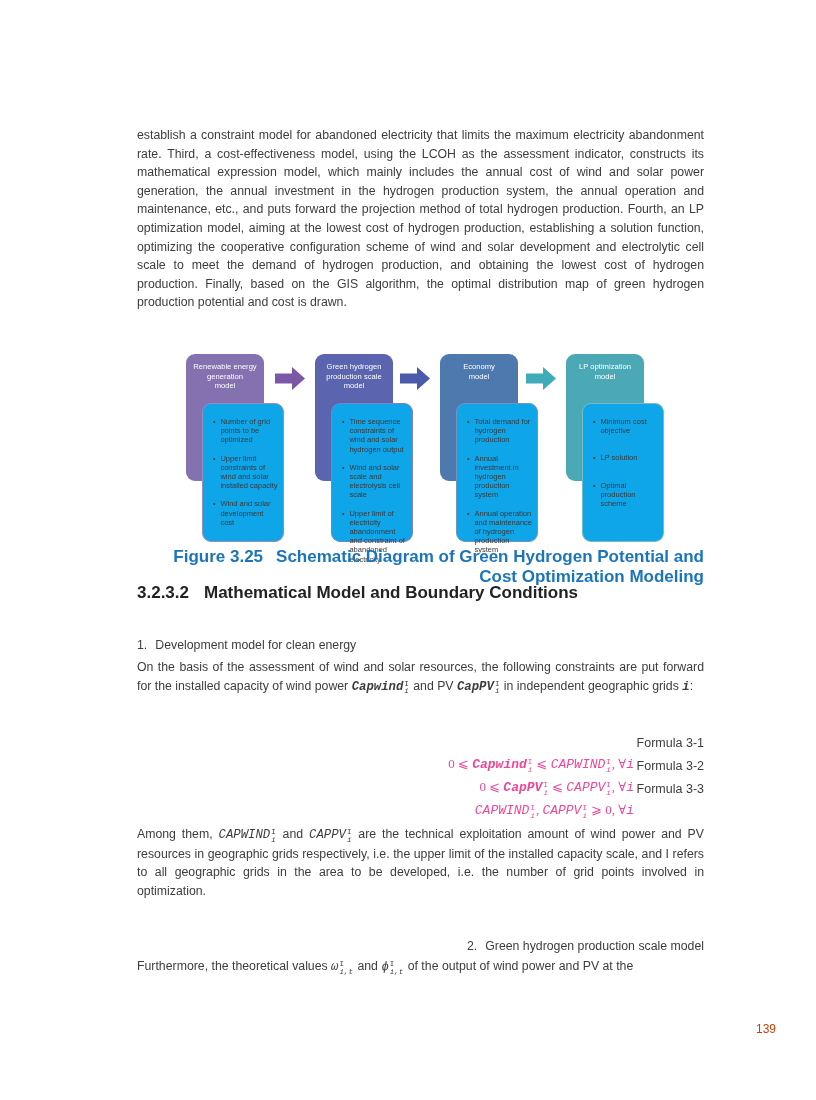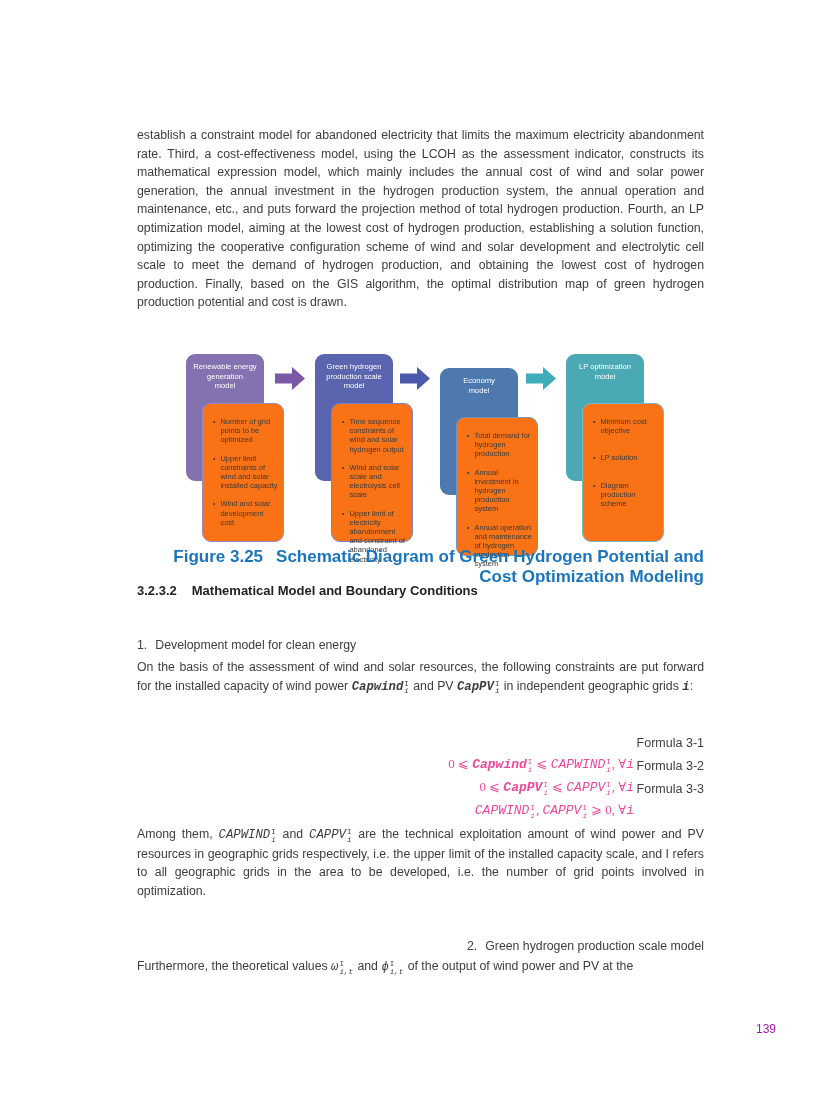--- a/index.html
+++ b/index.html
@@ -9,52 +9,52 @@
     overflow:hidden;
   }
   .blk{position:absolute;left:137px;width:567px;}
   .para{font-size:12.3px;line-height:18.6px;text-align:justify;}
   
   #diagram{position:absolute;left:186px;top:354px;width:478px;height:188px;}
   .dcol{position:absolute;top:0;width:98px;height:188px;}
   .dhead{position:absolute;left:0;top:0;width:78px;height:127px;border-radius:9px;
          color:#fff;text-align:center;font-size:7.6px;line-height:9.6px;
          padding-top:8px;box-sizing:border-box;}
-  .dbody{position:absolute;left:16px;top:49px;width:82px;height:139px;background:#f97316;
+  .dbody{position:absolute;left:16px;top:49px;width:82px;height:139px;background:#0ea5e9;
          border-radius:9px;border:1px solid #999;box-sizing:border-box;
          padding:13px 5px 0 10px;}
   .c1 .dhead{background:#8371B0;} .c1 .dbody{border-color:#9b8ac0;}
   .c2 .dhead{background:#5B64AE;} .c2 .dbody{border-color:#7c84c0;}
   .c3 .dhead{background:#4D79AE;} .c3 .dbody{border-color:#7295c0;}
   .c4 .dhead{background:#4AA9B5;} .c4 .dbody{border-color:#74bcc5;}
   .dbul{display:flex;gap:5px;margin-bottom:9px;font-size:7.5px;line-height:9.2px;color:#3a3a3a;}
   .dot{font-size:7px;line-height:9.2px;}
   .darrow{position:absolute;top:11px;width:30px;height:27px;}
   .a1 polygon{fill:#7A58A6;} .a2 polygon{fill:#4B5AAB;} .a3 polygon{fill:#3FACBA;}
   
   #caption{top:547px;text-align:right;font-weight:bold;font-size:17px;color:#1B75BB;}
   #caption .cap-label{margin-right:13px;}
-  #section-heading{top:583px;font-weight:bold;font-size:13px;color:#222;}
+  #section-heading{top:583px;font-weight:bold;font-size:17px;color:#222;}
   #section-heading .sec-num{margin-right:15px;}
   .list-item{font-size:12.3px;color:#3d3d3d;margin-top:18px;}
   .list-item .li-label{margin-right:8px;}
   
   .serif, .mvar{font-family:Liberation Mono, monospace;}
   .mvar{font-style:italic;}
   .mbold{font-weight:bold;}
   .subsup{display:inline-block;vertical-align:-3.5px;font-size:7.5px;line-height:7.6px;
           font-weight:normal;margin-left:1px;margin-right:1px;}
   .msup{display:block;font-style:normal;}
   .msub{display:block;font-style:italic;}
   .frow{position:relative;height:23px;}
   .fmath{position:absolute;left:90px;right:70px;top:0;text-align:right;
          font-family:"Liberation Serif","DejaVu Serif","DejaVu Sans",serif;
          font-size:13px;color:#ec4899;margin-top:22px;}
   .flabel{position:absolute;right:0;top:2px;font-size:12.5px;color:#3d3d3d;}
-  #page-number{position:absolute;right:40px;top:1022px;font-size:12px;color:#a21caf;}
+  #page-number{position:absolute;right:40px;top:1022px;font-size:12px;color:#c2410c;}
 </style>
 </head>
 <body>
 
 <div class="blk para" style="top:126px;">establish a constraint model for abandoned electricity that limits the maximum electricity abandonment rate. Third, a cost-effectiveness model, using the LCOH as the assessment indicator, constructs its mathematical expression model, which mainly includes the annual cost of wind and solar power generation, the annual investment in the hydrogen production system, the annual operation and maintenance, etc., and puts forward the projection method of total hydrogen production. Fourth, an LP optimization model, aiming at the lowest cost of hydrogen production, establishing a solution function, optimizing the cooperative configuration scheme of wind and solar development and electrolytic cell scale to meet the demand of hydrogen production, and obtaining the lowest cost of hydrogen production. Finally, based on the GIS algorithm, the optimal distribution map of green hydrogen production potential and cost is drawn.</div>
 
 <div id="diagram">
 
   <div class="dcol c1" style="left:0;">
     <div class="dhead">
@@ -101,21 +101,21 @@
           <span class="dot">•</span>
           <span>Upper limit of electricity abandonment and constraint of abandoned electricity</span>
         </div>
     </div>
   </div>
 
   <svg class="darrow a2" style="left:214px;" viewBox="0 0 30 27">
       <polygon points="0,8.5 17,8.5 17,2 30,13.5 17,25 17,18.5 0,18.5"></polygon>
     </svg>
 
-  <div class="dcol c3" style="left:254px;margin-top:14px;">
+  <div class="dcol c3" style="left:254px;">
     <div class="dhead">
       <div>Economy</div>
       <div>model</div>
       <div></div>
     </div>
     <div class="dbody">
       <div class="dbul">
           <span class="dot">•</span>
           <span>Total demand for hydrogen production</span>
         </div>
@@ -144,21 +144,21 @@
       <div class="dbul" style="margin-bottom:18px;">
           <span class="dot">•</span>
           <span>Minimum cost objective</span>
         </div>
       <div class="dbul" style="margin-bottom:18px;">
           <span class="dot">•</span>
           <span>LP solution</span>
         </div>
       <div class="dbul">
           <span class="dot">•</span>
-          <span>Diagram production scheme</span>
+          <span>Optimal production scheme</span>
         </div>
     </div>
   </div>
 </div>
 
 <div class="blk" id="caption">
   <span class="cap-label">Figure 3.25</span><span>Schematic Diagram of Green Hydrogen Potential and Cost Optimization Modeling</span>
 </div>
 
 <div class="blk" id="section-heading">

